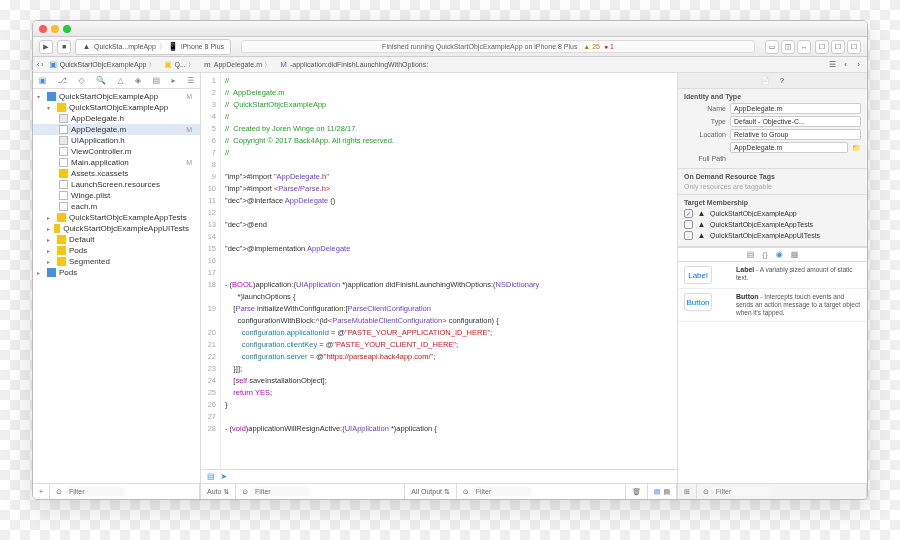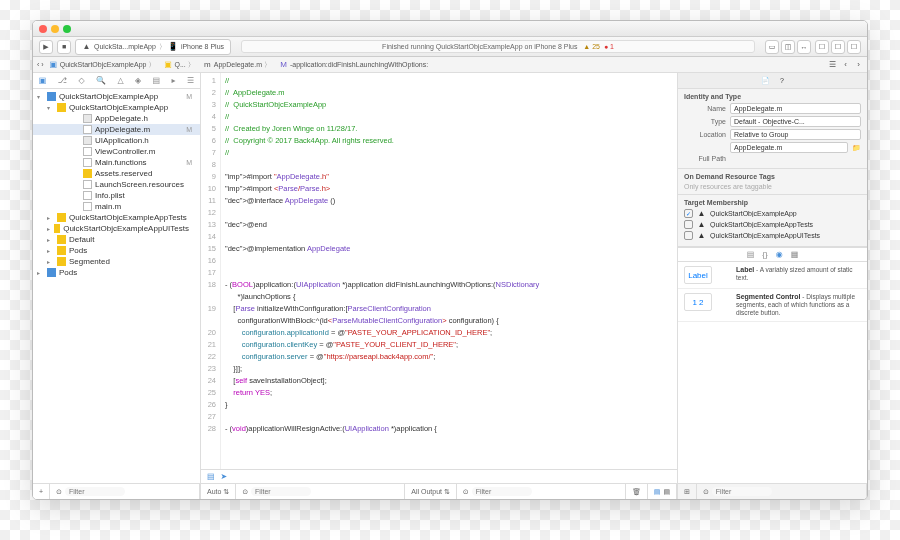--- a/index.html
+++ b/index.html
@@ -19,21 +19,21 @@
 .jumpbar .seg{display:flex;align-items:center;gap:2px;padding:0 3px}
 .main{flex:1;display:flex;overflow:hidden}
 .nav{width:168px;border-right:1px solid #ddd;display:flex;flex-direction:column;background:#fff}
 .nav-tabs{height:16px;border-bottom:1px solid #ddd;display:flex;align-items:center;justify-content:space-around;font-size:8px;color:#888}
 .tree{flex:1;overflow:auto;padding:2px 0}
 .node{display:flex;align-items:center;padding:1px 4px;gap:3px;white-space:nowrap}
 .node.sel{background:#dfe8f5}
 .node .disc{width:7px;color:#888;font-size:6px}
 .node .fico{width:9px;height:9px;display:inline-block}
 .node .m{margin-left:auto;color:#999;font-size:7px;padding-right:4px}
-.ind1{padding-left:14px}.ind2{padding-left:40px}
+.ind1{padding-left:14px}.ind2{padding-left:16px}
 .fblue{background:#4a90d9}.fyellow{background:#f5c518}.fh{background:#e8e8e8;border:1px solid #bbb}.fc{background:#fff;border:1px solid #bbb}
 .editor{flex:1;display:flex;flex-direction:column;background:#fff;overflow:hidden}
 .code{flex:1;display:flex;overflow:auto;font-family:Menlo,monospace;font-size:7.5px;line-height:12px}
 .gutter{width:20px;text-align:right;color:#aaa;padding:2px 4px 2px 0;background:#fff;border-right:1px solid #eee;user-select:none}
 .lines{flex:1;padding:2px 4px;white-space:pre}
 .com{color:#2a9d2a}.str{color:#c41a16}.kw{color:#b800b8}.typ{color:#6f42c1}.idn{color:#267f99}
 .bottombar{height:16px;border-top:1px solid #ddd;display:flex;align-items:flex-end;font-size:7px;color:#666}
 .bottombar .seg{padding:0 6px;border-right:1px solid #ddd;height:100%;display:flex;align-items:center;gap:3px}
 .filter{border:none;font-size:7px;padding:1px 4px;background:#f8f8f8;border-radius:7px;width:60px}
 .insp{width:190px;border-left:1px solid #ddd;background:#f4f4f4;display:flex;flex-direction:column;font-size:7px}
@@ -164,45 +164,45 @@
           </div>
           <div class="node ind2">
             <span class="disc"></span>
             <span class="fico fc"></span>
             <span>ViewController.m</span>
             <span class="m"></span>
           </div>
           <div class="node ind2">
             <span class="disc"></span>
             <span class="fico fc"></span>
-            <span>Main.functions</span>
+            <span>Main.application</span>
             <span class="m">M</span>
           </div>
           <div class="node ind2">
             <span class="disc"></span>
             <span class="fico fyellow"></span>
-            <span>Assets.reserved</span>
+            <span>Assets.xcassets</span>
             <span class="m"></span>
           </div>
           <div class="node ind2">
             <span class="disc"></span>
             <span class="fico fc"></span>
             <span>LaunchScreen.resources</span>
             <span class="m"></span>
           </div>
           <div class="node ind2">
             <span class="disc"></span>
             <span class="fico fc"></span>
-            <span>Info.plist</span>
-            <span class="m"></span>
-          </div>
-          <div class="node ind2">
-            <span class="disc"></span>
-            <span class="fico fc"></span>
-            <span>main.m</span>
+            <span>Winge.plist</span>
+            <span class="m"></span>
+          </div>
+          <div class="node ind2">
+            <span class="disc"></span>
+            <span class="fico fc"></span>
+            <span>each.m</span>
             <span class="m"></span>
           </div>
           <div class="node ind1">
             <span class="disc">▸</span>
             <span class="fico fyellow"></span>
             <span>QuickStartObjcExampleAppTests</span>
             <span class="m"></span>
           </div>
           <div class="node ind1">
             <span class="disc">▸</span>
@@ -338,22 +338,22 @@
 <span>{}</span>
 <span style="color:#4a90d9">◉</span>
 <span>▦</span>
 </div>
 <div id="lib">
             <div class="lib-item">
               <div class="lib-ico">Label</div>
               <div class="lib-txt"><b>Label</b> - A variably sized amount of static text.</div>
             </div>
             <div class="lib-item">
-              <div class="lib-ico">1 2</div>
-              <div class="lib-txt"><b>Segmented Control</b> - Displays multiple segments, each of which functions as a discrete button.</div>
+              <div class="lib-ico">Button</div>
+              <div class="lib-txt"><b>Button</b> - Intercepts touch events and sends an action message to a target object when it's tapped.</div>
             </div>
           </div>
 </div>
 <div class="bottombar">
 <div class="seg">
             <span>⊞</span>
           </div>
 <div class="seg" style="flex:1">
             <span>⊙</span>
             <input class="filter" placeholder="Filter" style="">

